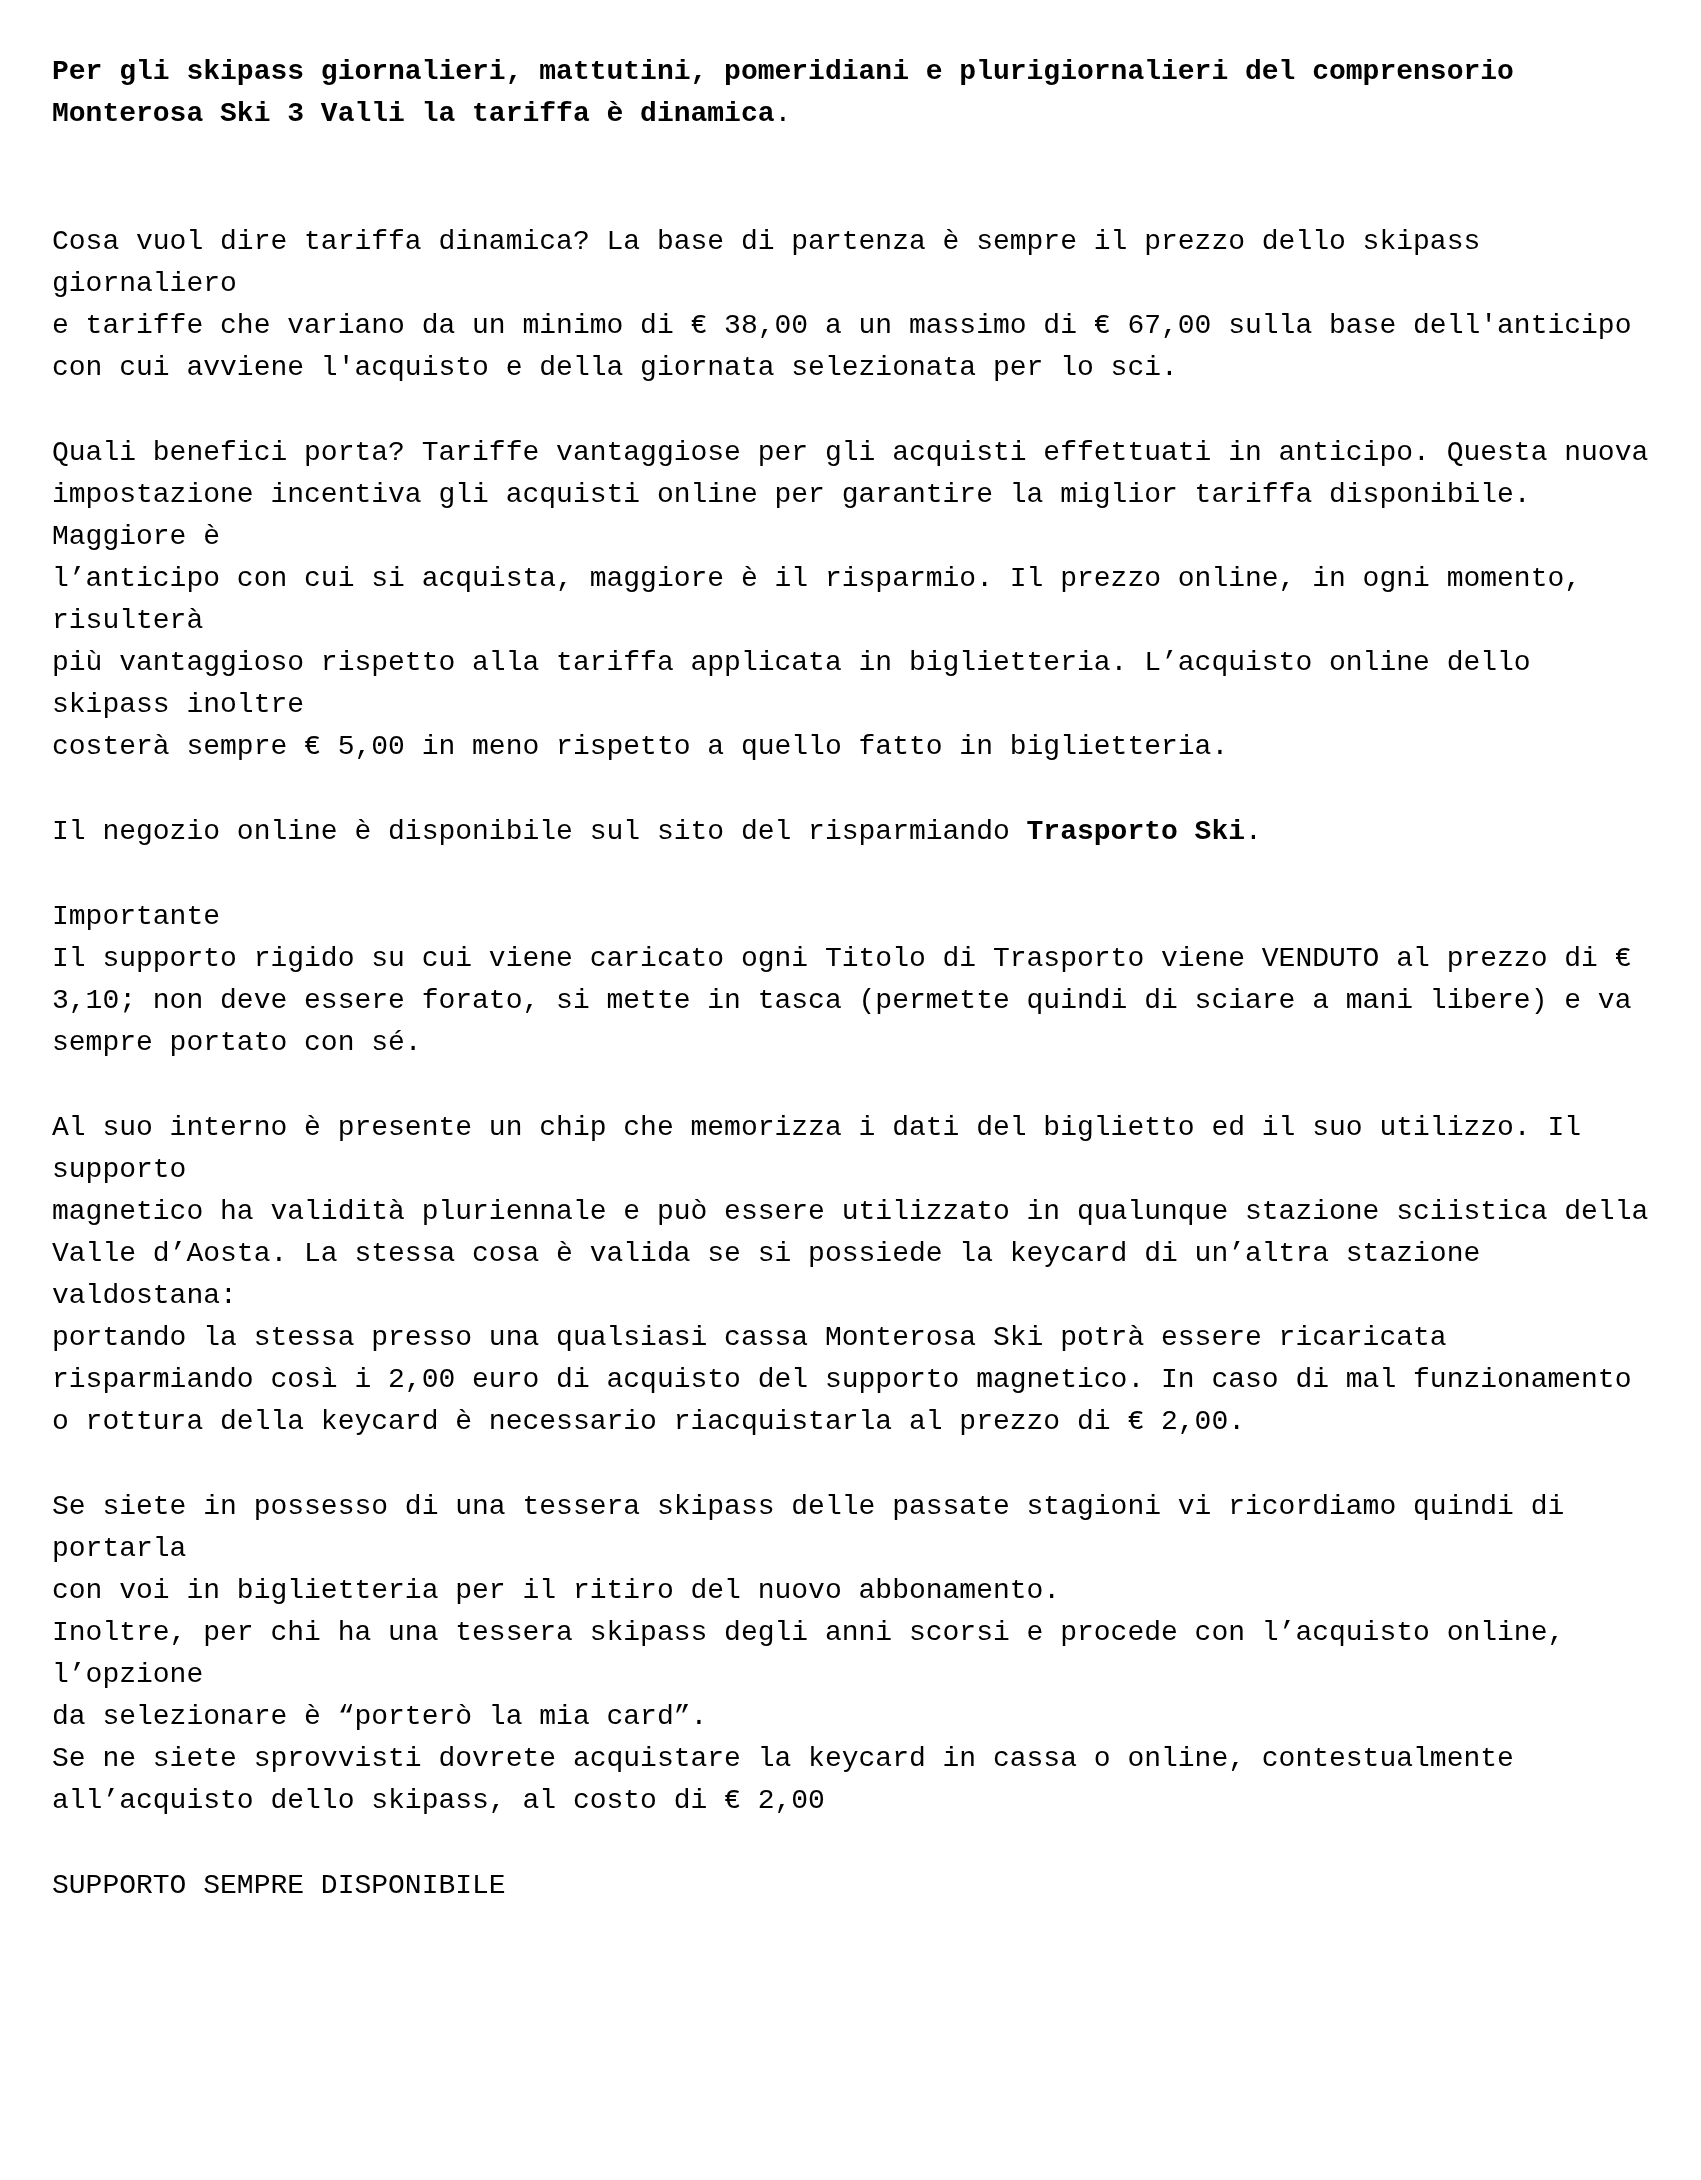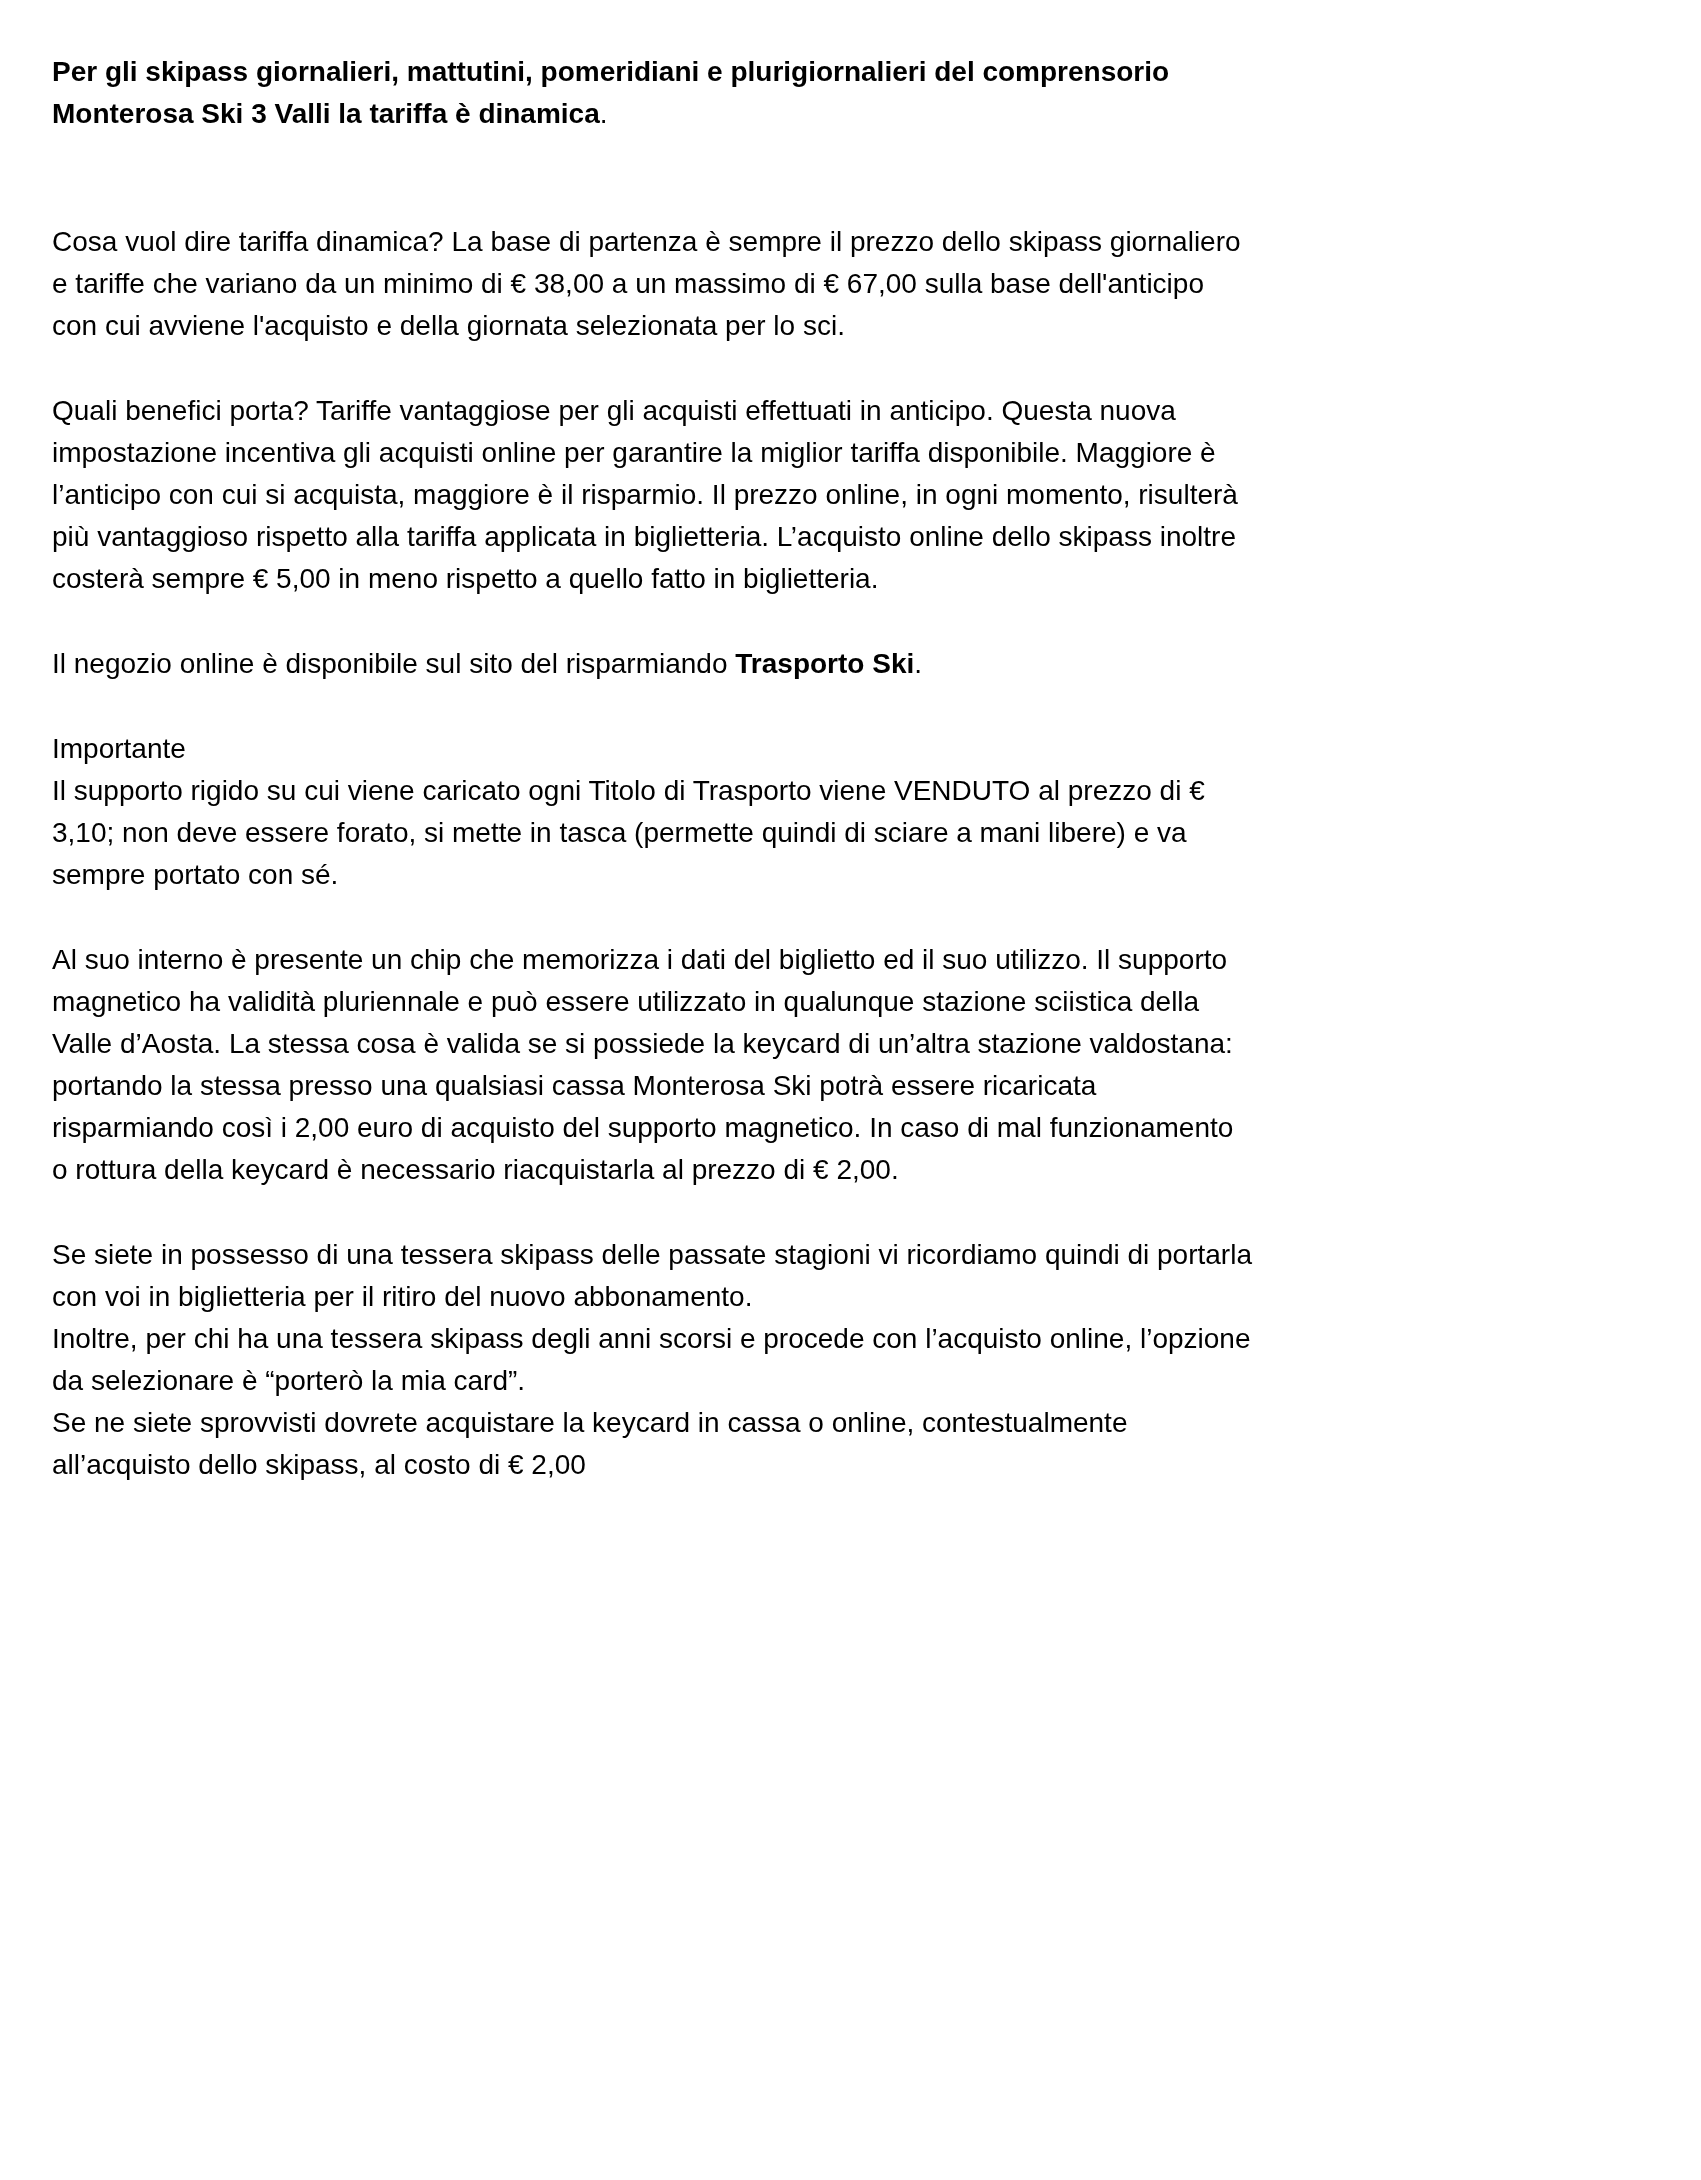--- a/index.html
+++ b/index.html
@@ -10,21 +10,21 @@
   body {
     width: 1701px;
     height: 2180px;
     overflow: hidden;
   }
   .page {
     box-sizing: border-box;
     width: 1701px;
     height: 2180px;
     padding: 51px 52px 0 52px;
-    font-family: Liberation Sans, sans-serif;
+    font-family: Liberation Mono, monospace;
     font-size: 28px;
     line-height: 42px;
     color: #000000;
     background: #ffffff;
   }
   .para {
     margin: 0 0 43px 0;
     white-space: pre-line;
     font-weight: normal;
   }
@@ -71,16 +71,17 @@
 risparmiando così i 2,00 euro di acquisto del supporto magnetico. In caso di mal funzionamento
 o rottura della keycard è necessario riacquistarla al prezzo di € 2,00.</p>
 
   <p class="para">Se siete in possesso di una tessera skipass delle passate stagioni vi ricordiamo quindi di portarla
 con voi in biglietteria per il ritiro del nuovo abbonamento.
 Inoltre, per chi ha una tessera skipass degli anni scorsi e procede con l’acquisto online, l’opzione
 da selezionare è “porterò la mia card”.
 Se ne siete sprovvisti dovrete acquistare la keycard in cassa o online, contestualmente
 all’acquisto dello skipass, al costo di € 2,00</p>
 
+  <p class="para">SUPPORTO SEMPRE DISPONIBILE</p>
 
 
 </div>
 
 
 </body></html>

